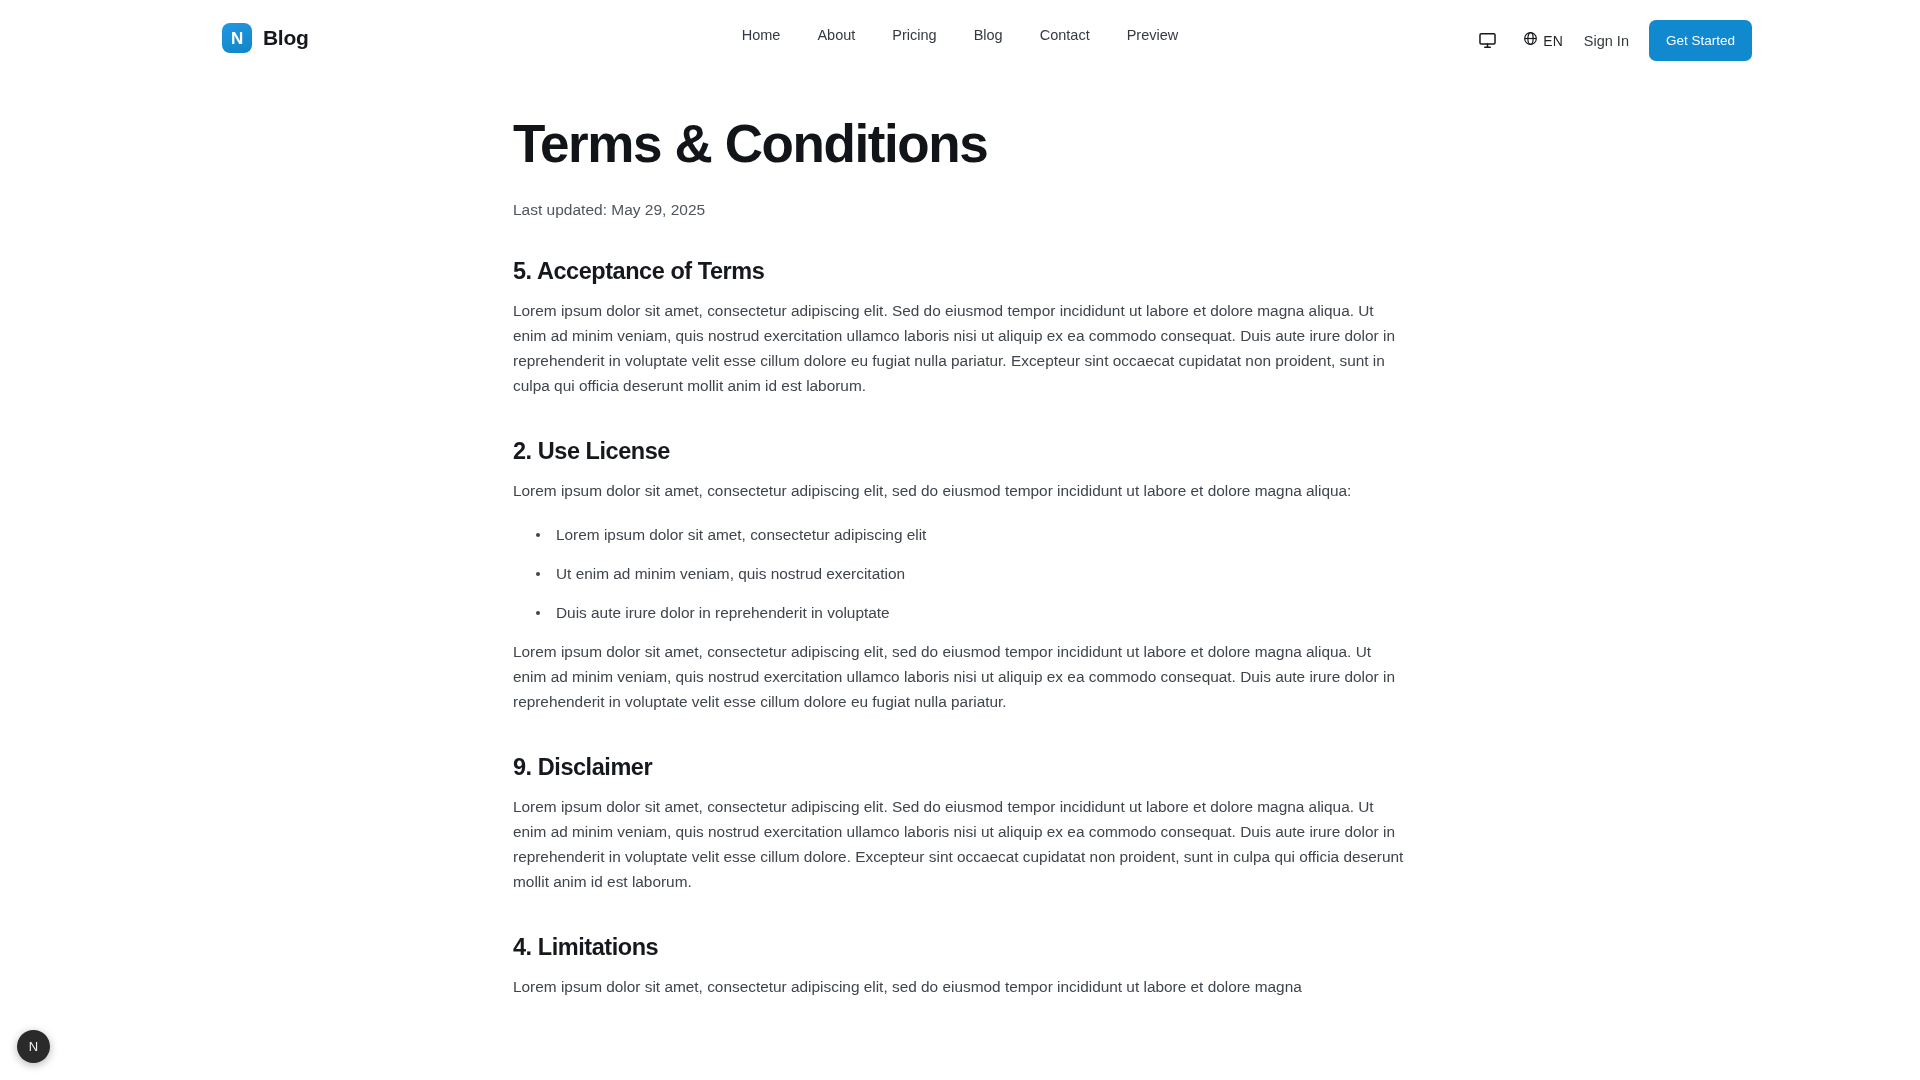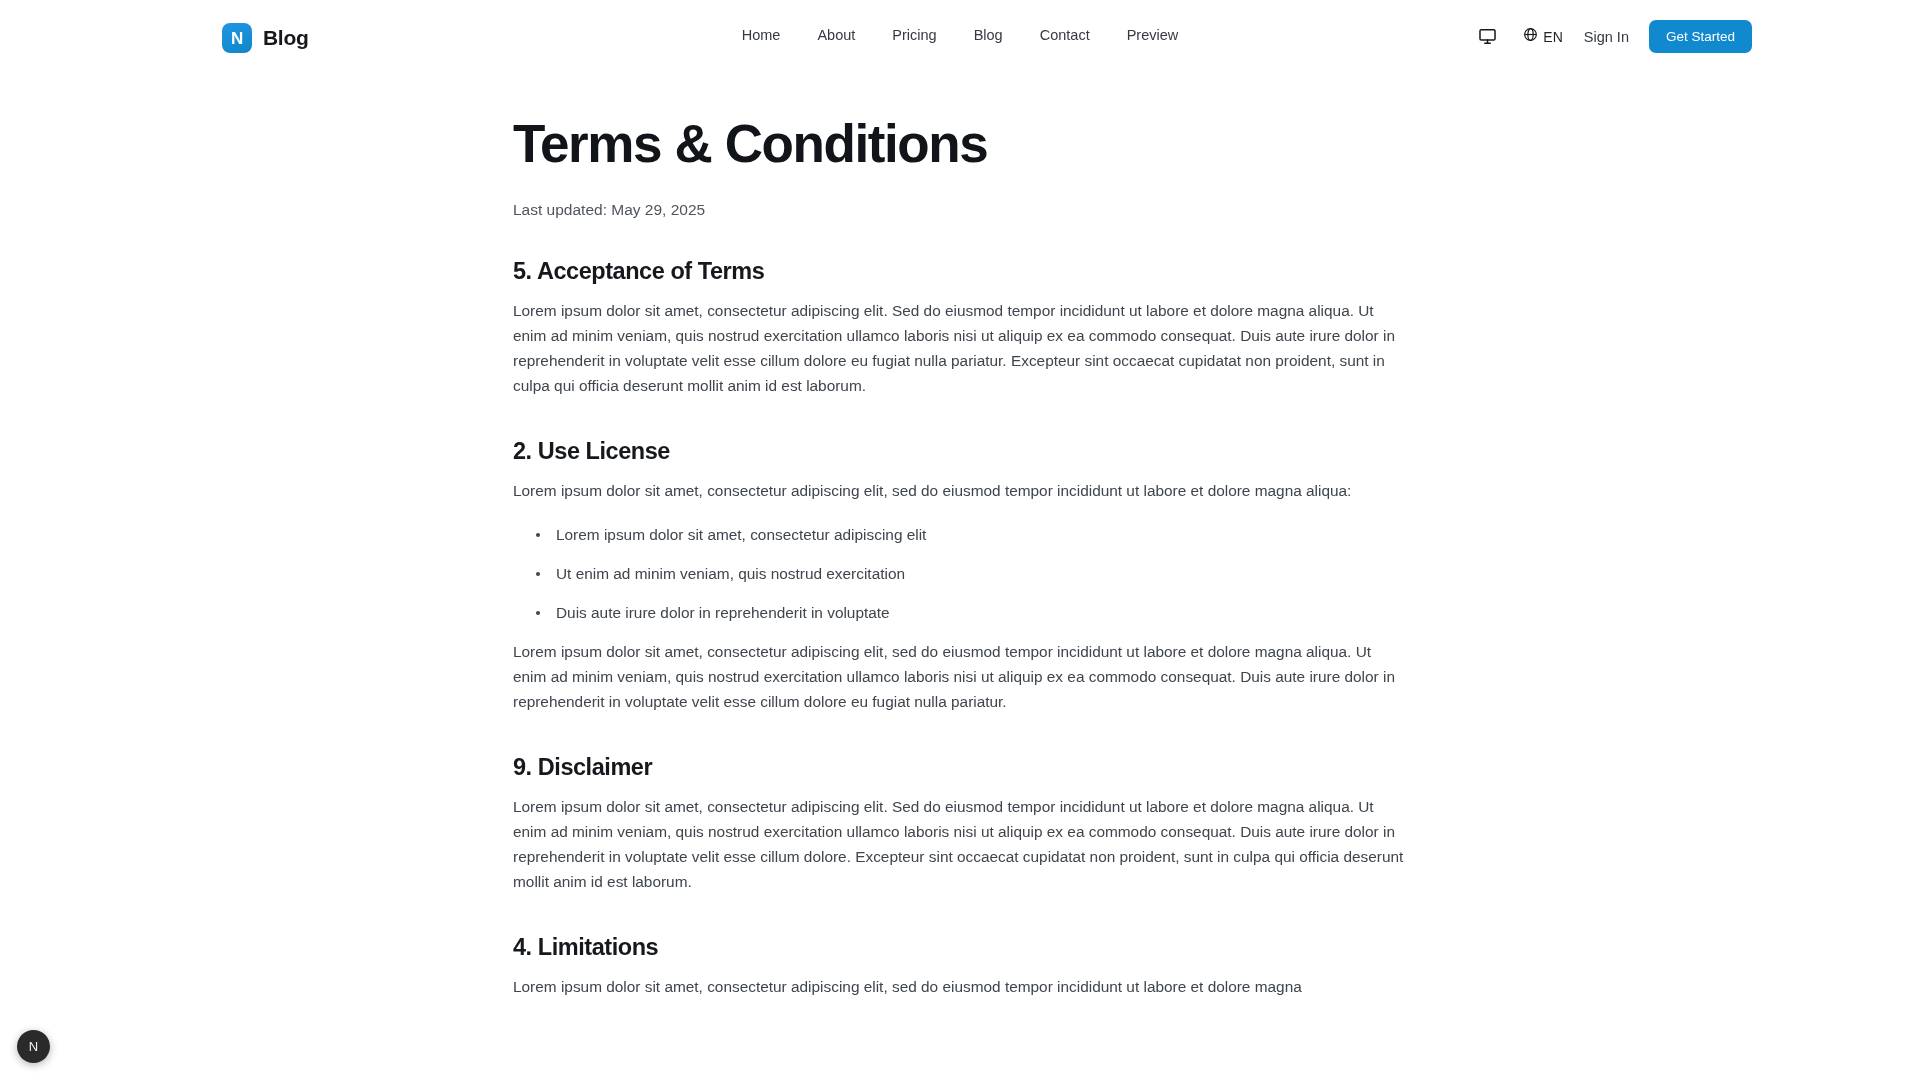--- a/index.html
+++ b/index.html
@@ -103,21 +103,21 @@
     color: #353a42;
     text-decoration: none;
     cursor: pointer;
     margin-right: 20px;
     white-space: nowrap;
   }
   .cta-button {
     display: inline-flex;
     align-items: center;
     justify-content: center;
-    height: 33px;
+    height: 41px;
     padding: 0 17px;
     border-radius: 7px;
     background: #1189cf;
     color: #ffffff;
     font-size: 13.5px;
     border: none;
     cursor: pointer;
     white-space: nowrap;
   }
 

